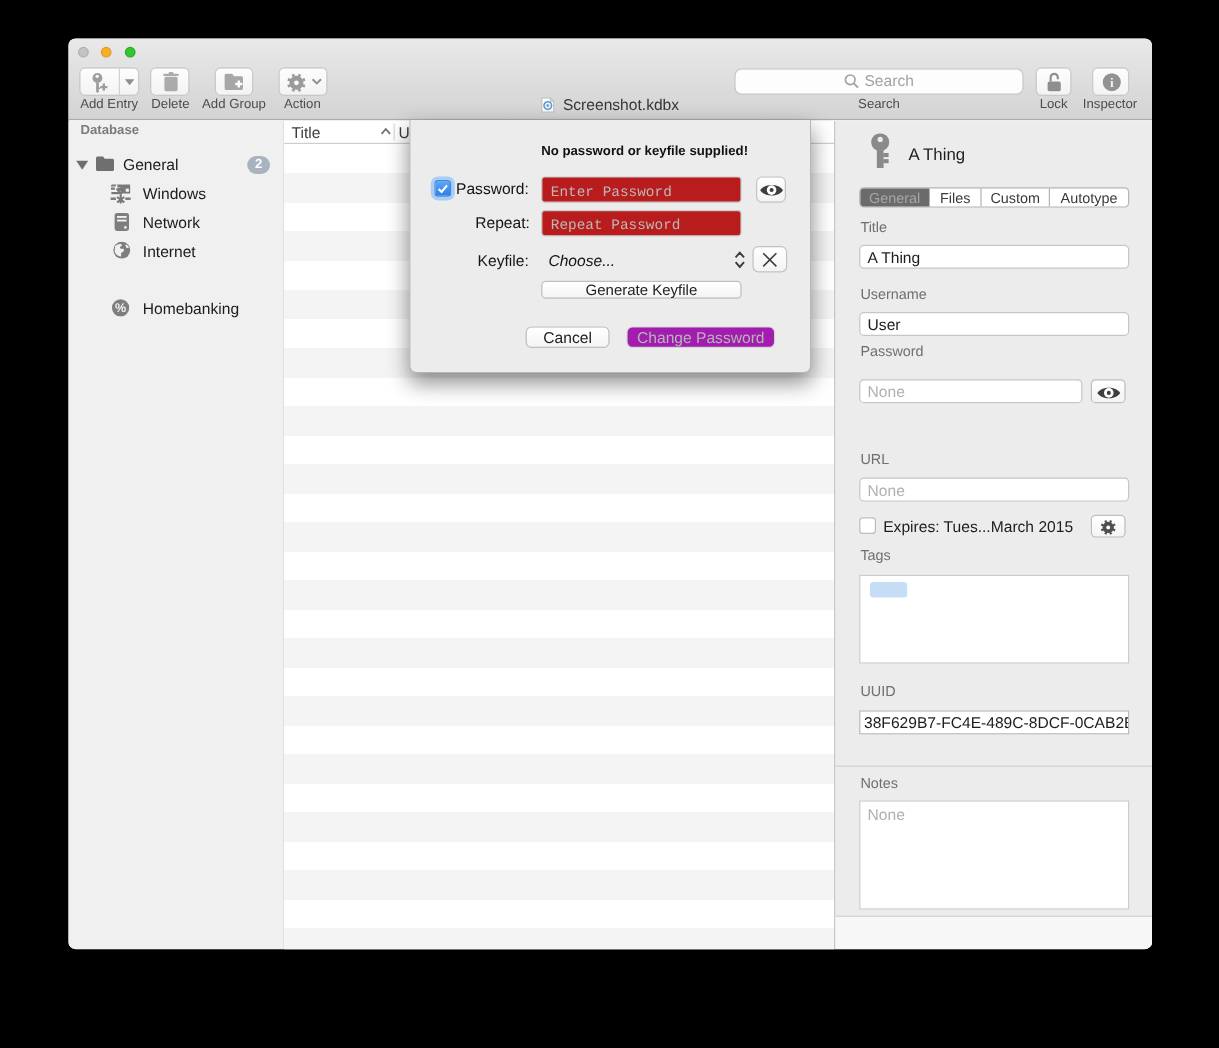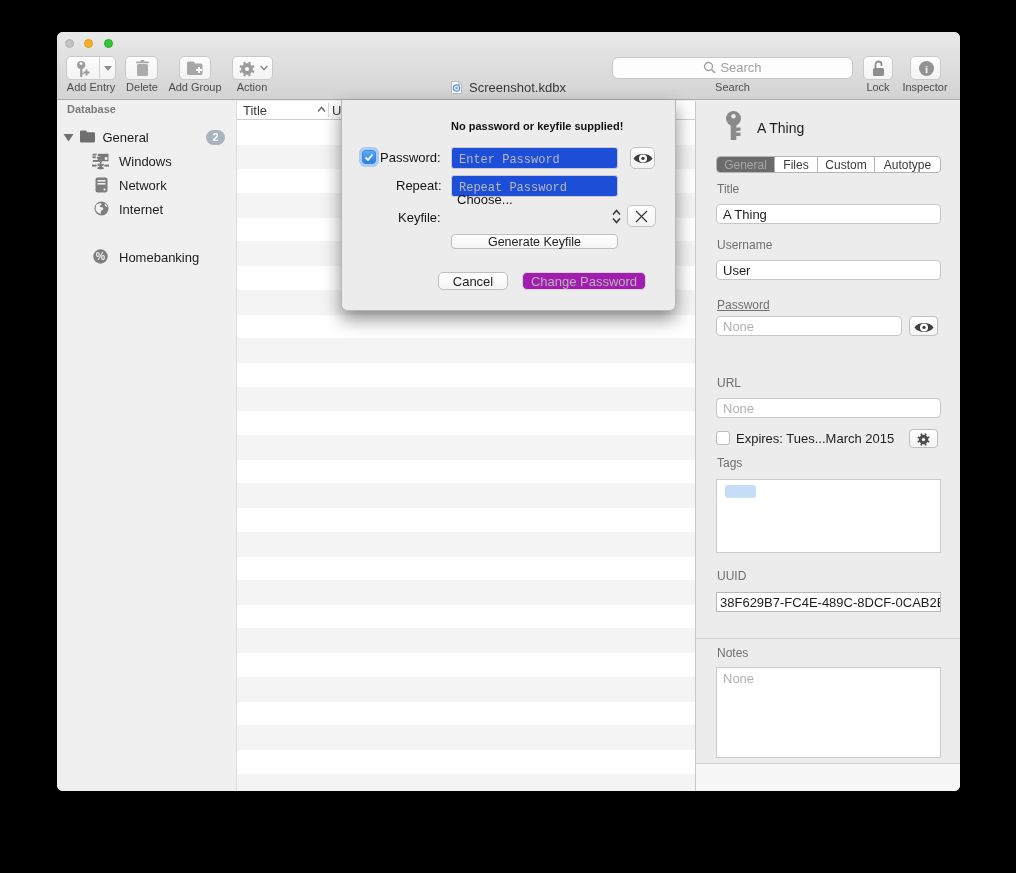--- a/index.html
+++ b/index.html
@@ -41,21 +41,21 @@
 #insp .lbl { position:absolute; font-size:12px; color:#6f6f6f; }
 .field { position:absolute; background:#fff; border:1px solid #c6c6c6; border-radius:4px; font-size:13px; color:#1d1d1d; padding:2px 6px; }
 .ph { color:#b0b0b0; }
 #tabs { position:absolute; left:20px; top:55px; width:225px; height:17px; border:1px solid #b4b4b4; border-radius:4px; background:#fff; font-size:12px; color:#3a3a3a; }
 #tabs .seg { position:absolute; top:0; height:15px; line-height:16px; text-align:center; border-right:1px solid #b4b4b4; }
 #tabs .sel { background:#6b6b6b; color:#a6a6a6; border-radius:3px 0 0 3px; }
 .btn { position:absolute; background:linear-gradient(#fff,#f4f4f4); border:1px solid #bfbfbf; border-radius:4px; font-size:13px; color:#222; text-align:center; }
 
 #dlg { position:absolute; left:284px; top:68px; width:335px; height:211px; background:#ececec; border:1px solid #b6b6b6; border-top:none; border-radius:0 0 6px 6px; box-shadow:0 8px 18px rgba(0,0,0,0.45); font-size:13px; color:#141414; }
 #dlg .mono { font-family:"Liberation Mono", monospace; color:#b9b9b9; font-size:12px; }
-#dlg .tfield { position:absolute; left:109px; width:167px; height:22px; background:#1d4ed8; border:1px solid #c9c9c9; border-radius:3px; padding:3px 7px; }
+#dlg .tfield { position:absolute; left:109px; width:167px; height:22px; background:#b91c1c; border:1px solid #c9c9c9; border-radius:3px; padding:3px 7px; }
 #dlg .sqbtn { position:absolute; left:288px; width:25px; height:22px; background:linear-gradient(#fff,#f3f3f3); border:1px solid #c3c3c3; border-radius:5px; }
 .footersep { position:absolute; left:638px; top:731px; width:265px; height:28px; background:#f7f7f7; border-top:1px solid #cfcfcf; border-left:1px solid #c8c8c8; }
 </style>
 </head>
 <body>
 <div id="win">
   <div id="topbar">
     <div id="tl1" class="tl"></div>
       <div id="tl2" class="tl"></div>
       <div id="tl3" class="tl"></div>
@@ -218,21 +218,21 @@
     <div id="tabs">
       <div class="seg sel" style="left:0;width:58px;">General</div>
       <div class="seg" style="left:58px;width:43px;">Files</div>
       <div class="seg" style="left:101px;width:57px;">Custom</div>
       <div class="seg" style="left:158px;width:65px;border-right:none;">Autotype</div>
     </div>
     <div class="lbl" style="left:21px;top:81px;">Title</div>
     <div class="field" style="left:20px;top:103px;width:225px;height:20px;">A Thing</div>
     <div class="lbl" style="left:21px;top:137px;">Username</div>
     <div class="field" style="left:20px;top:159px;width:225px;height:20px;">User</div>
-    <div class="lbl" style="left:21px;top:197px;text-decoration:underline;">Password</div>
+    <div class="lbl" style="left:21px;top:185px;">Password</div>
     <div class="field" style="left:20px;top:215px;width:186px;height:20px;"><span class="ph">None</span></div>
     <div class="btn" style="left:213px;top:215px;width:29px;height:20px;">
       <svg style="position:absolute;left:4px;top:4px" width="20" height="13" viewBox="0 0 20 13">
           <path d="M0.5 6.5 C4 0.6 16 0.6 19.5 6.5 C16 12.4 4 12.4 0.5 6.5 z" fill="#403d3d"></path>
           <circle cx="10" cy="6.4" r="4" fill="#fff"></circle>
           <circle cx="10" cy="6.4" r="1.7" fill="#403d3d"></circle>
         </svg>
     </div>
     <div class="lbl" style="left:21px;top:275px;">URL</div>
     <div class="field" style="left:20px;top:297px;width:225px;height:20px;"><span class="ph">None</span></div>
@@ -274,21 +274,21 @@
           <path d="M0.5 6.5 C4 0.6 16 0.6 19.5 6.5 C16 12.4 4 12.4 0.5 6.5 z" fill="#403d3d"></path>
           <circle cx="10" cy="6.4" r="4" fill="#fff"></circle>
           <circle cx="10" cy="6.4" r="1.7" fill="#403d3d"></circle>
         </svg>
     </div>
 
     <div style="position:absolute;left:54px;top:78px;">Repeat:</div>
     <div class="tfield" style="top:74.5px;"><span class="mono">Repeat Password</span></div>
 
     <div style="position:absolute;left:56px;top:110px;">Keyfile:</div>
-    <div style="position:absolute;left:115px;top:92px;">Choose...</div>
+    <div style="position:absolute;left:115px;top:110px;font-style:italic;">Choose...</div>
     <svg style="position:absolute;left:270px;top:109px" width="9" height="15" viewBox="0 0 9 15">
         <path d="M1 5.5 L4.5 1.5 L8 5.5 M1 9.5 L4.5 13.5 L8 9.5" fill="none" stroke="#3c3c3c" stroke-width="1.6"></path>
       </svg>
     <div class="sqbtn" style="top:105px;left:285px;width:29px;">
       <svg style="position:absolute;left:7px;top:4px" width="13" height="13" viewBox="0 0 13 13">
           <path d="M1 1 L12 12 M12 1 L1 12" stroke="#3c3c3c" stroke-width="1.3"></path>
         </svg>
     </div>
     <div class="btn" style="left:109px;top:133.5px;width:167px;height:15px;line-height:14px;font-size:12.5px;">Generate Keyfile</div>
 

